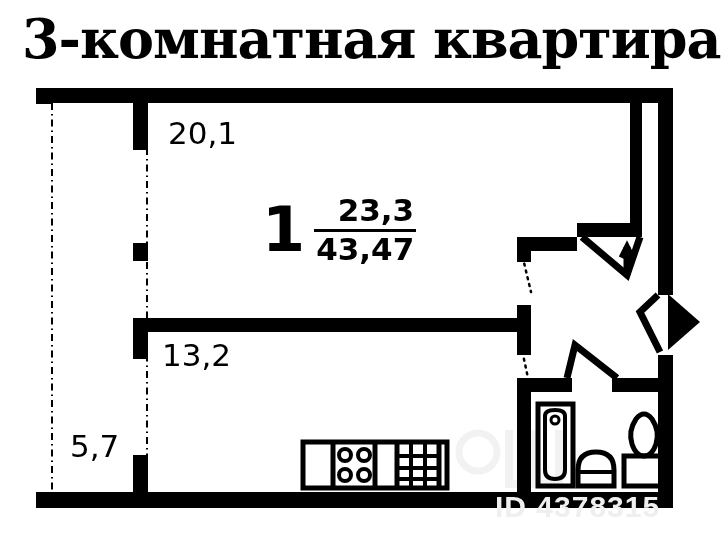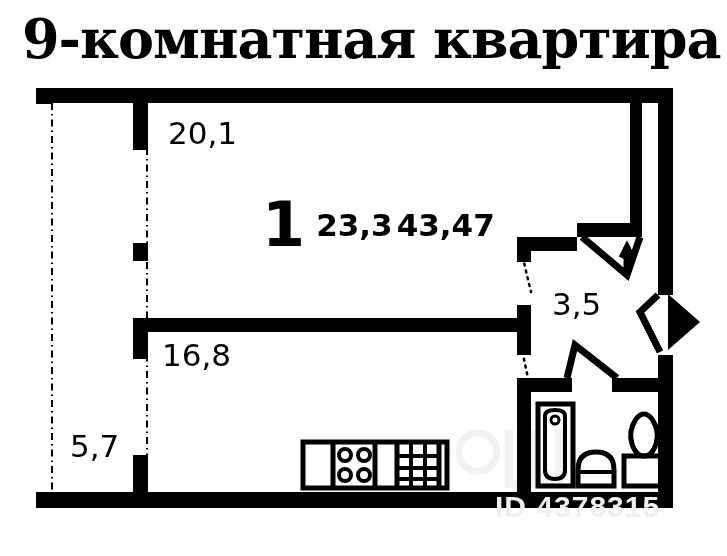--- a/index.html
+++ b/index.html
@@ -66,21 +66,21 @@
   }
   #room-count {
     font-family: "DejaVu Sans", sans-serif;
     font-weight: bold;
     font-size: 62px;
     line-height: 62px;
     color: #000000;
   }
   #area-fraction {
     display: flex;
-    flex-direction: row;
+    flex-direction: column;
     align-items: flex-end;
     line-height: 1;
   }
   #area-living, #area-total {
     font-family: "DejaVu Sans", sans-serif;
     font-weight: bold;
     font-size: 31px;
     color: #000000;
     padding: 1px 2px;
   }
@@ -101,21 +101,21 @@
     letter-spacing: 1px;
     white-space: nowrap;
     pointer-events: none;
   }
 </style>
 </head>
 <body>
 
 <div id="page">
 
-  <div id="plan-title">9-комнатная квартира</div>
+  <div id="plan-title">3-комнатная квартира</div>
 
   <svg id="floorplan" viewBox="0 0 727 556">
 
     <g fill="#f2f2f2">
       <circle cx="478" cy="452" r="19" fill="none" stroke="#f2f2f2" stroke-width="7"></circle>
       <rect x="505" y="430" width="8" height="58"></rect>
       <rect x="530" y="430" width="8" height="58"></rect>
       <rect x="555" y="430" width="8" height="58"></rect>
       <rect x="505" y="480" width="58" height="8"></rect>
     </g>
@@ -222,25 +222,24 @@
       <g>
         <path d="M 636 419 Q 628 431 632 444 Q 636 456 644 456 Q 652 456 656 444 Q 660 431 652 419 Q 648 414 644 414 Q 640 414 636 419 Z" fill="none" stroke="#000000" stroke-width="5"></path>
         <rect x="624" y="456" width="40" height="30" fill="none" stroke="#000000" stroke-width="5"></rect>
       </g>
     </g>
 
   </svg>
 
   <div class="area-label" id="label-20-1">20,1</div>
 
-  <div class="area-label" id="label-13-2">16,8</div>
+  <div class="area-label" id="label-13-2">13,2</div>
 
   <div class="area-label" id="label-5-7">5,7</div>
 
-  <div class="area-label" id="label-3-5">3,5</div>
 
 
   <div id="room-count-block">
     <div id="room-count">1</div>
     <div id="area-fraction">
       <div id="area-living">23,3</div>
       <div id="fraction-rule"></div>
       <div id="area-total">43,47</div>
     </div>
   </div>

